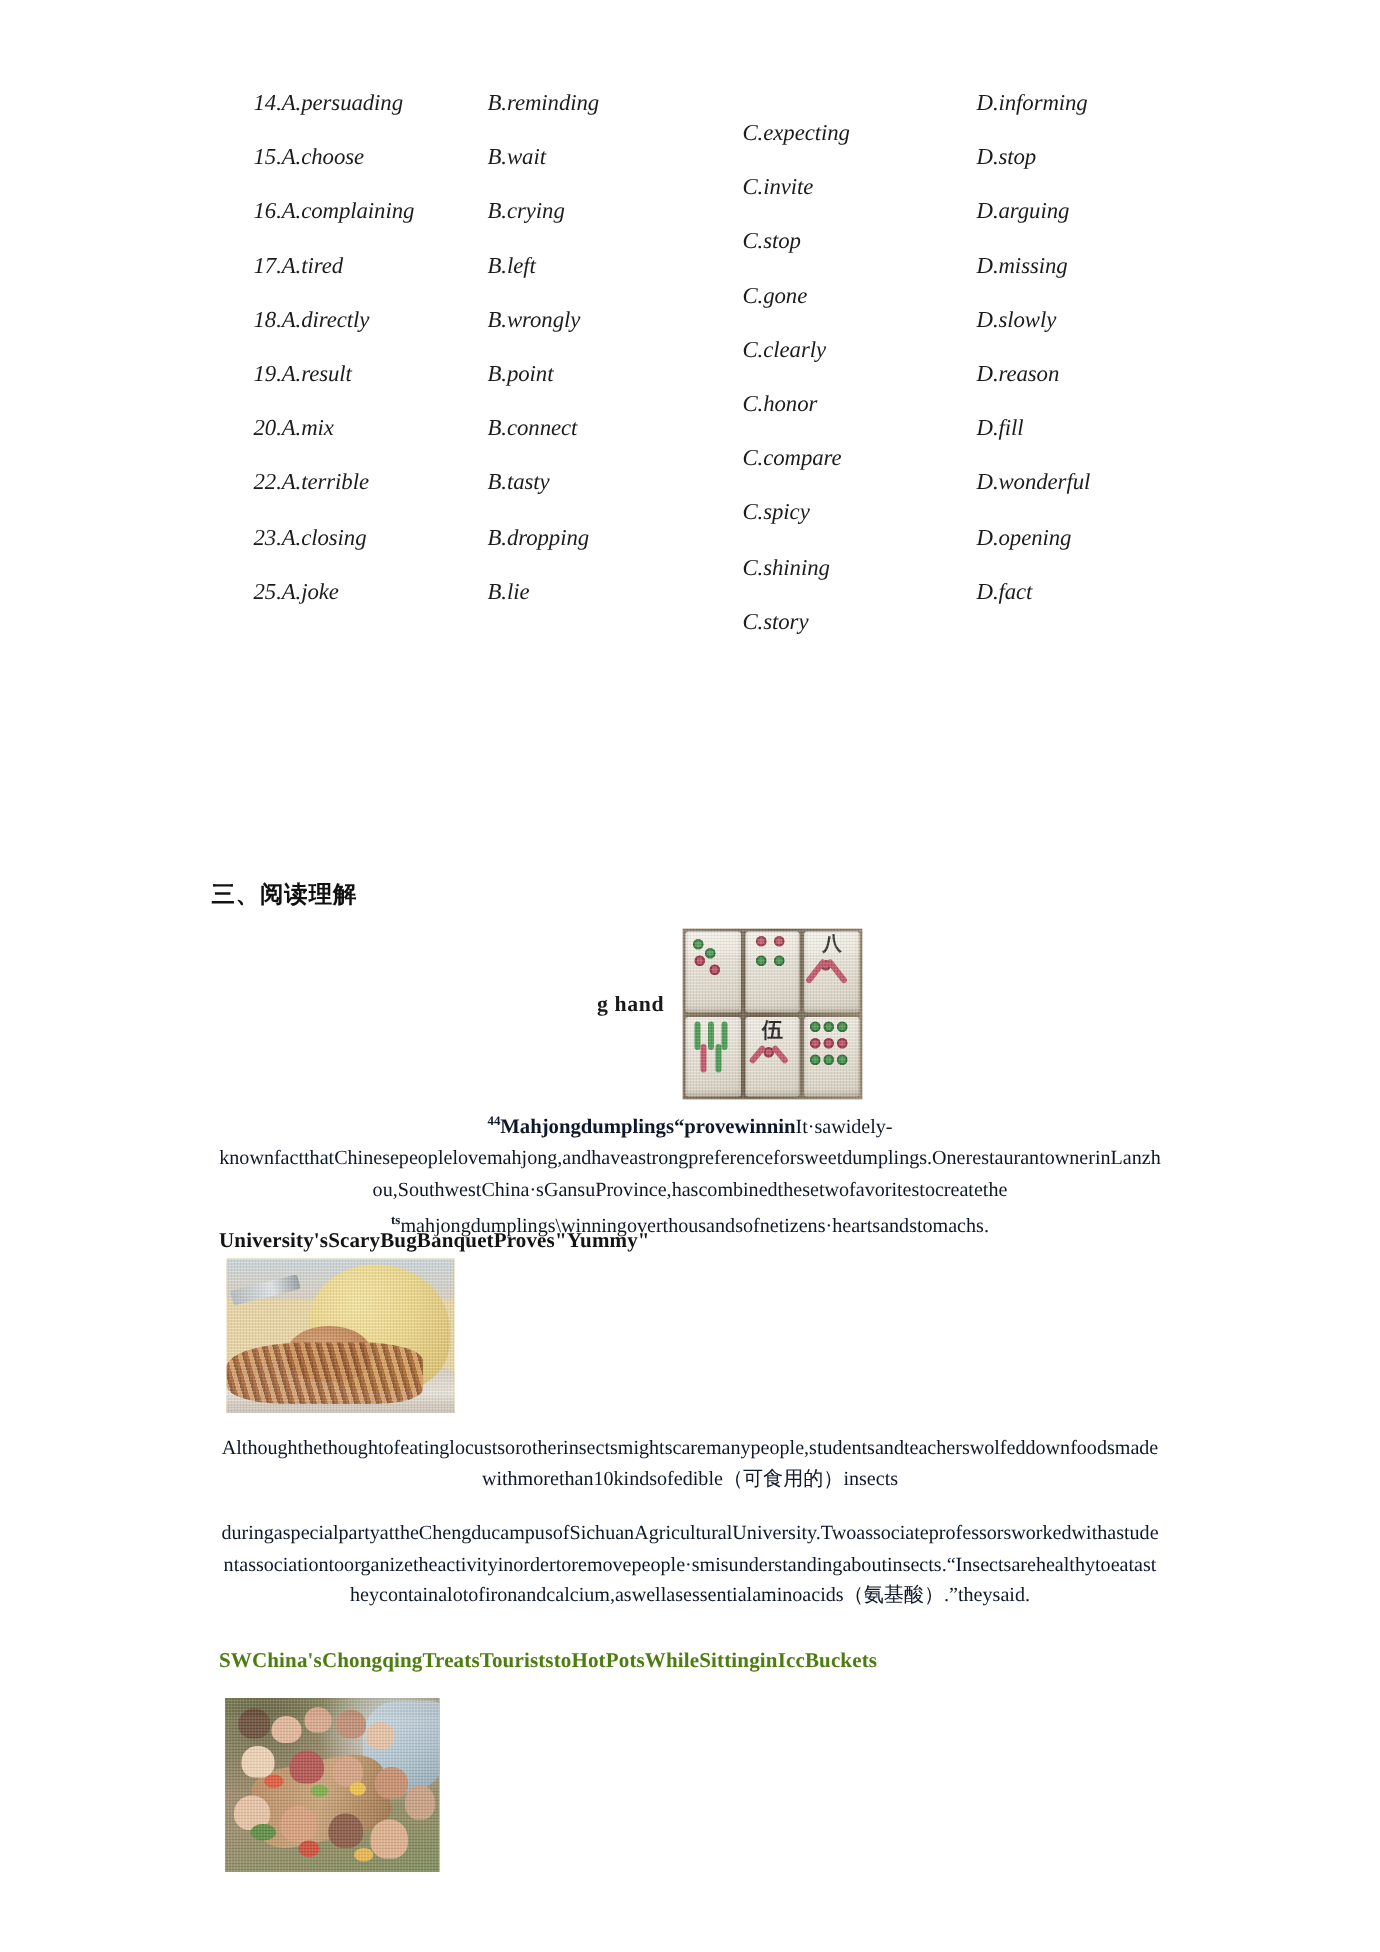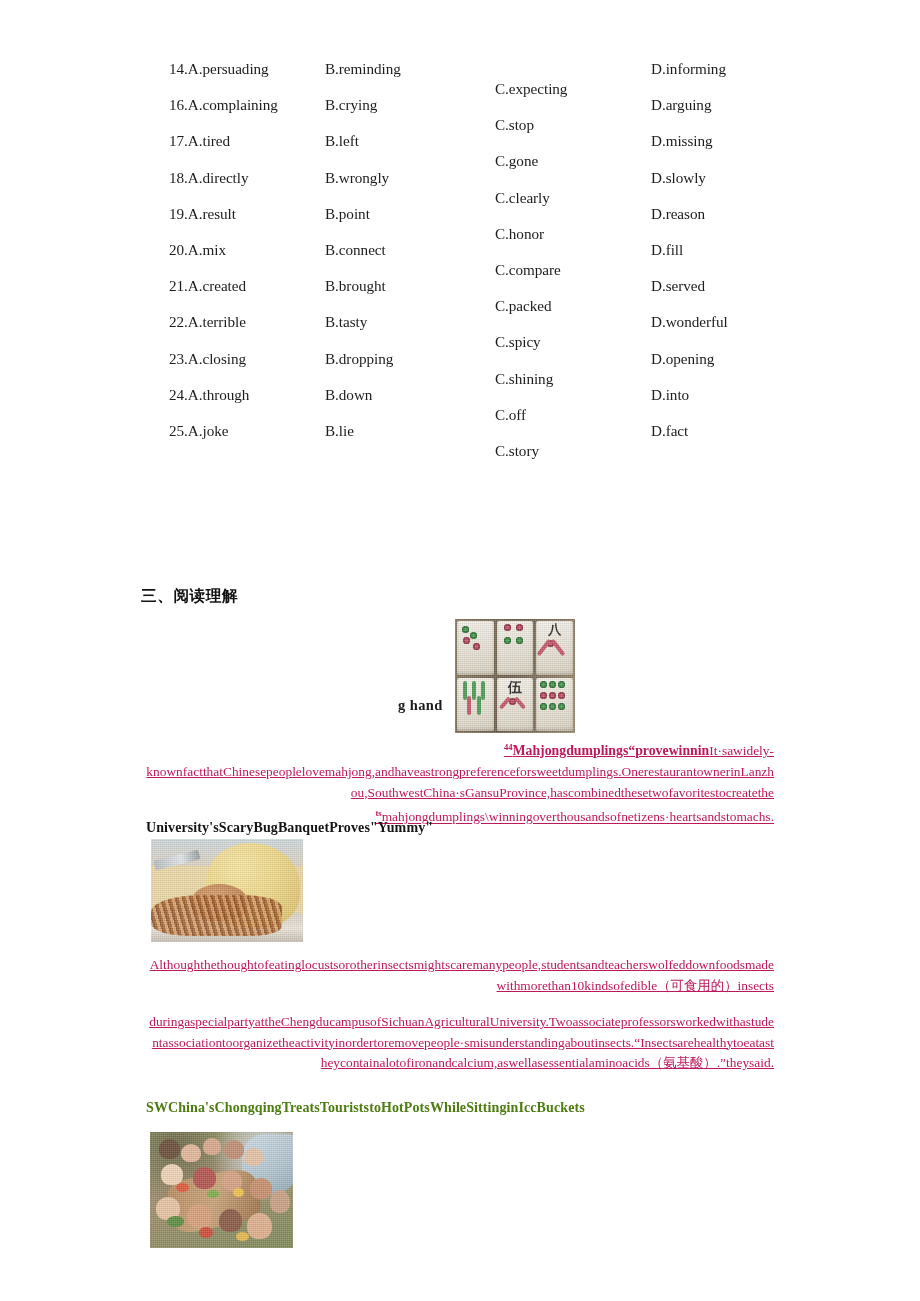--- a/index.html
+++ b/index.html
@@ -21,20 +21,21 @@
     inset: 0;
     background: #ffffff;
   }
 
   
   .mc-block {
     position: absolute;
     left: 0;
     top: 60px;
     width: 836px;
+    font-style: italic;
   }
   .mc-row {
     position: relative;
     height: 36.2px;
     width: 920px;
   }
   .mc-cell {
     position: absolute;
     font-size: 15.2px;
     line-height: 18px;
@@ -63,21 +64,20 @@
   .art1-float {
     position: absolute;
     left: 398px;
     top: 662px;
     font-size: 14.5px;
     font-weight: bold;
     font-family: "Liberation Serif", serif;
     color: #1a1a1a;
     letter-spacing: 0.4px;
     z-index: 3;
-    margin-top: 35px;
   }
 
   .img-mahjong {
     position: absolute;
     left: 455px;
     top: 619px;
     width: 120px;
     height: 114px;
     z-index: 2;
     background: #e9e2d8;
@@ -124,24 +124,23 @@
     font-family: "DejaVu Sans", sans-serif;
     font-weight: bold;
     line-height: 1;
   }
 
   
   .article-body {
     position: absolute;
     font-size: 13.4px;
     line-height: 20.6px;
-    color: #be185d;
-    text-align: right;
+    color: #0f172a;
+    text-align: center;
     word-break: break-word;
-    text-decoration: underline;
   }
   .article-head {
     font-weight: bold;
     font-size: 13.8px;
   }
   .sup {
     font-size: 8.6px;
     vertical-align: super;
     font-weight: bold;
   }
@@ -289,20 +288,26 @@
 
   <div class="mc-block">
 
     <div class="mc-row">
       <span class="mc-cell col-a">14.A.persuading</span>
       <span class="mc-cell col-b">B.reminding</span>
       <span class="mc-cell col-c">C.expecting</span>
       <span class="mc-cell col-d">D.informing</span>
     </div>
 
+    <div class="mc-row">
+      <span class="mc-cell col-a">15.A.choose</span>
+      <span class="mc-cell col-b">B.wait</span>
+      <span class="mc-cell col-c">C.invite</span>
+      <span class="mc-cell col-d">D.stop</span>
+    </div>
 
     <div class="mc-row">
       <span class="mc-cell col-a">16.A.complaining</span>
       <span class="mc-cell col-b">B.crying</span>
       <span class="mc-cell col-c">C.stop</span>
       <span class="mc-cell col-d">D.arguing</span>
     </div>
 
     <div class="mc-row">
       <span class="mc-cell col-a">17.A.tired</span>
@@ -325,47 +330,35 @@
       <span class="mc-cell col-d">D.reason</span>
     </div>
 
     <div class="mc-row">
       <span class="mc-cell col-a">20.A.mix</span>
       <span class="mc-cell col-b">B.connect</span>
       <span class="mc-cell col-c">C.compare</span>
       <span class="mc-cell col-d">D.fill</span>
     </div>
 
-    <div class="mc-row">
-      <span class="mc-cell col-a">21.A.created</span>
-      <span class="mc-cell col-b">B.brought</span>
-      <span class="mc-cell col-c">C.packed</span>
-      <span class="mc-cell col-d">D.served</span>
-    </div>
 
     <div class="mc-row">
       <span class="mc-cell col-a">22.A.terrible</span>
       <span class="mc-cell col-b">B.tasty</span>
       <span class="mc-cell col-c">C.spicy</span>
       <span class="mc-cell col-d">D.wonderful</span>
     </div>
 
     <div class="mc-row">
       <span class="mc-cell col-a">23.A.closing</span>
       <span class="mc-cell col-b">B.dropping</span>
       <span class="mc-cell col-c">C.shining</span>
       <span class="mc-cell col-d">D.opening</span>
     </div>
 
-    <div class="mc-row">
-      <span class="mc-cell col-a">24.A.through</span>
-      <span class="mc-cell col-b">B.down</span>
-      <span class="mc-cell col-c">C.off</span>
-      <span class="mc-cell col-d">D.into</span>
-    </div>
 
     <div class="mc-row">
       <span class="mc-cell col-a">25.A.joke</span>
       <span class="mc-cell col-b">B.lie</span>
       <span class="mc-cell col-c">C.story</span>
       <span class="mc-cell col-d">D.fact</span>
     </div>
 
   </div>
 

